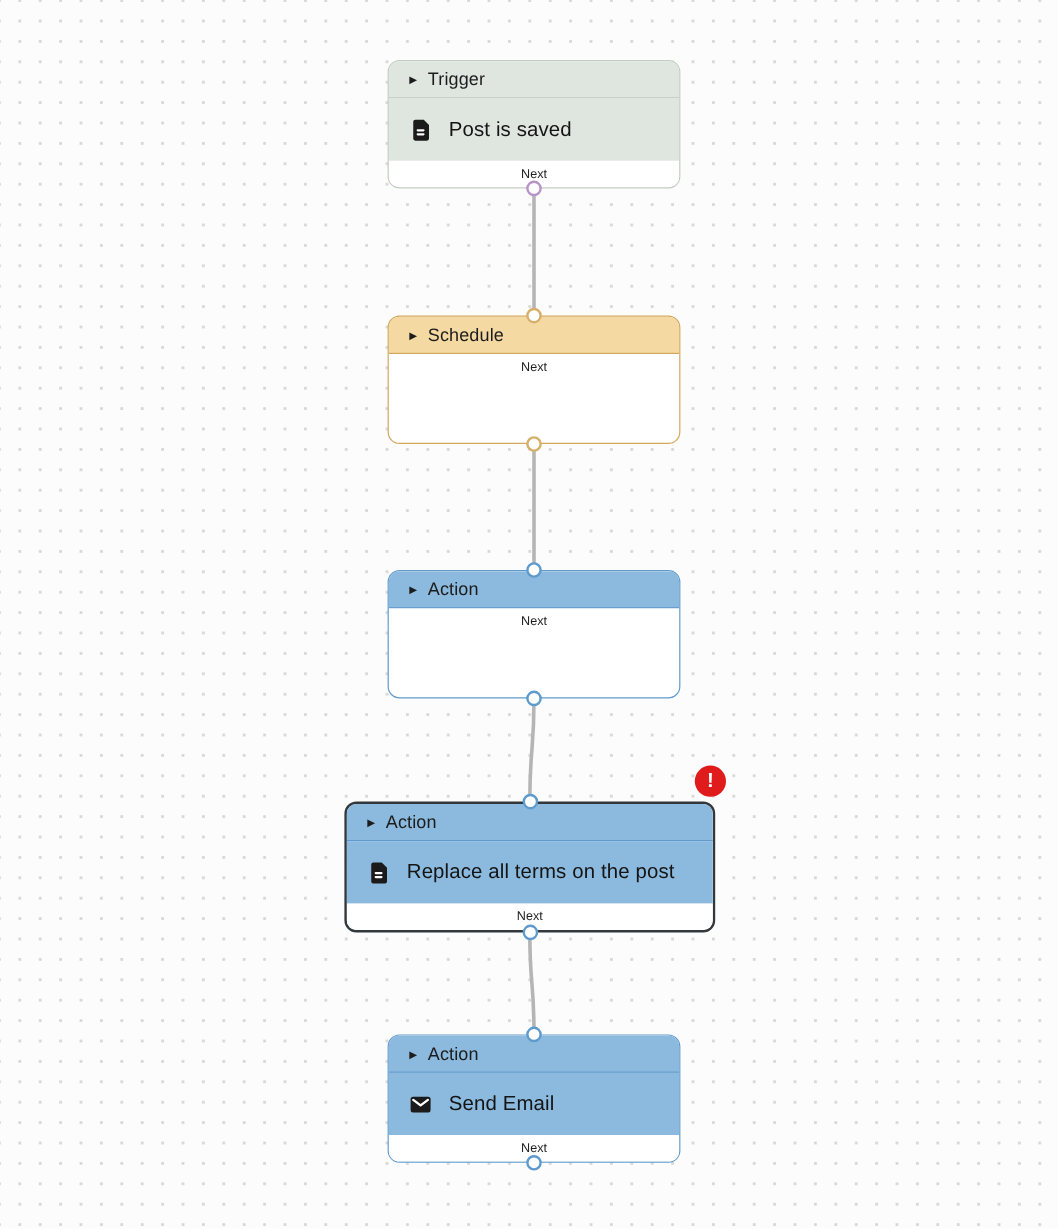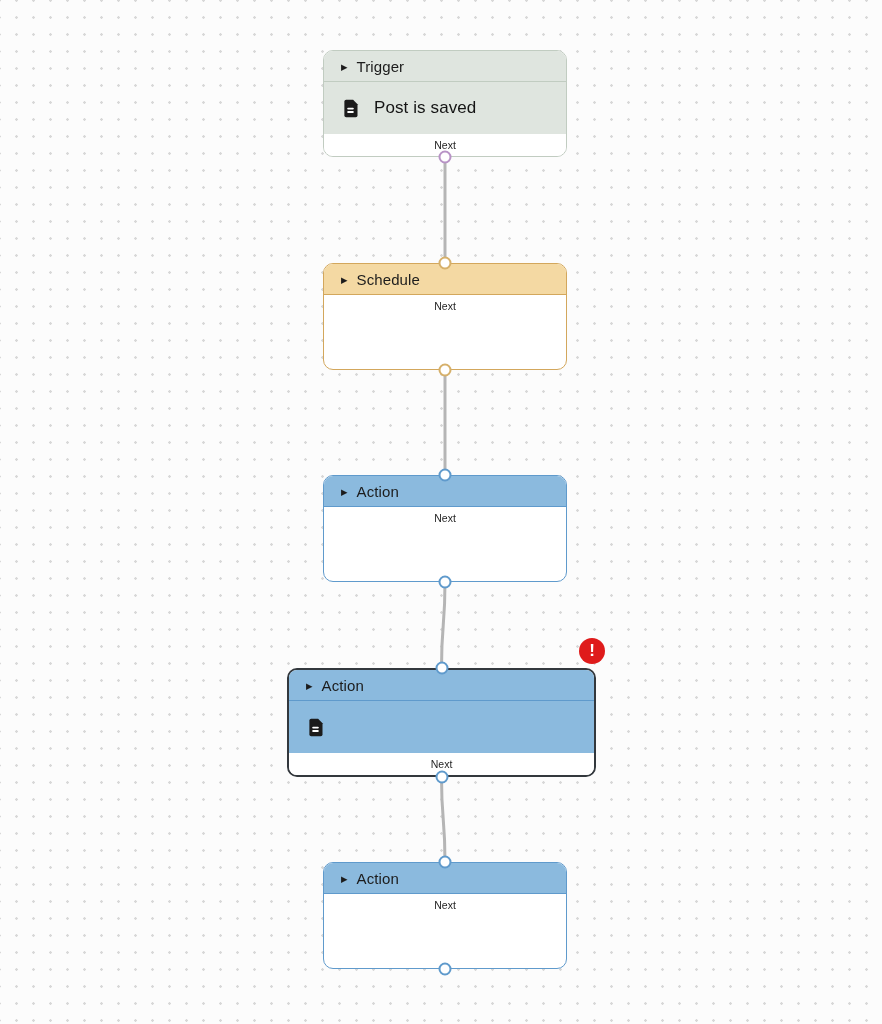--- a/index.html
+++ b/index.html
@@ -193,34 +193,44 @@
           <span class="node-category">Action</span>
         </div>
         <div class="node-body">
           <span class="node-icon">
             <svg viewBox="0 0 24 24">
               <path fill="#1b1b1b" d="M7 2h8l5 5v13a2 2 0 0 1-2 2H7a2 2 0 0 1-2-2V4a2 2 0 0 1 2-2z"></path>
               <rect x="8.2" y="11" width="7.6" height="2.2" rx="1.1" fill="#fff"></rect>
               <rect x="8.2" y="14.8" width="7.6" height="2.2" rx="1.1" fill="#fff"></rect>
             </svg>
           </span>
+          <span class="node-title">Replace all terms on the post</span>
         </div>
         <div class="node-footer">
           <span class="next-label">Next</span>
         </div>
       </div>
       <div class="port port-top"></div>
       <div class="port port-bottom"></div>
       <div class="error-badge">!</div>
     </div>
     <div class="node" style="left: 323px; top: 862px; width: 244px; height: 107px; --bg: #8bbade; --border: #5f9acc; --port: #5f9acc;">
       <div class="node-box">
         <div class="node-header">
           <span class="collapse-tri">▶</span>
           <span class="node-category">Action</span>
+        </div>
+        <div class="node-body">
+          <span class="node-icon">
+            <svg viewBox="0 0 24 24">
+              <rect x="2.5" y="4.5" width="19" height="15" rx="2.4" fill="#1b1b1b"></rect>
+              <path d="M5 7.5l7 5.3 7-5.3" fill="none" stroke="#fff" stroke-width="2.2" stroke-linecap="round" stroke-linejoin="round"></path>
+            </svg>
+          </span>
+          <span class="node-title">Send Email</span>
         </div>
         <div class="node-footer">
           <span class="next-label">Next</span>
         </div>
       </div>
       <div class="port port-top"></div>
       <div class="port port-bottom"></div>
     </div>
   </div>
 

